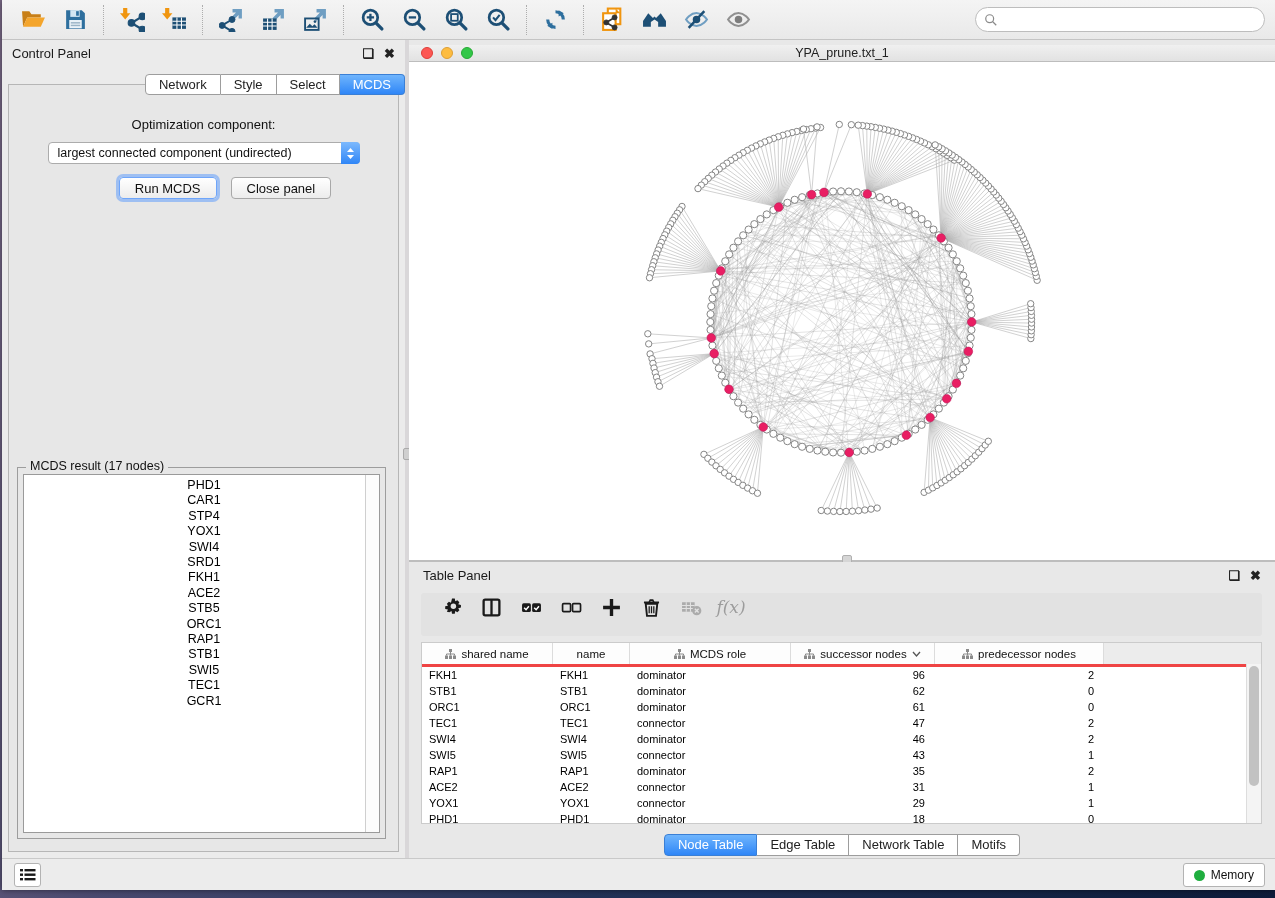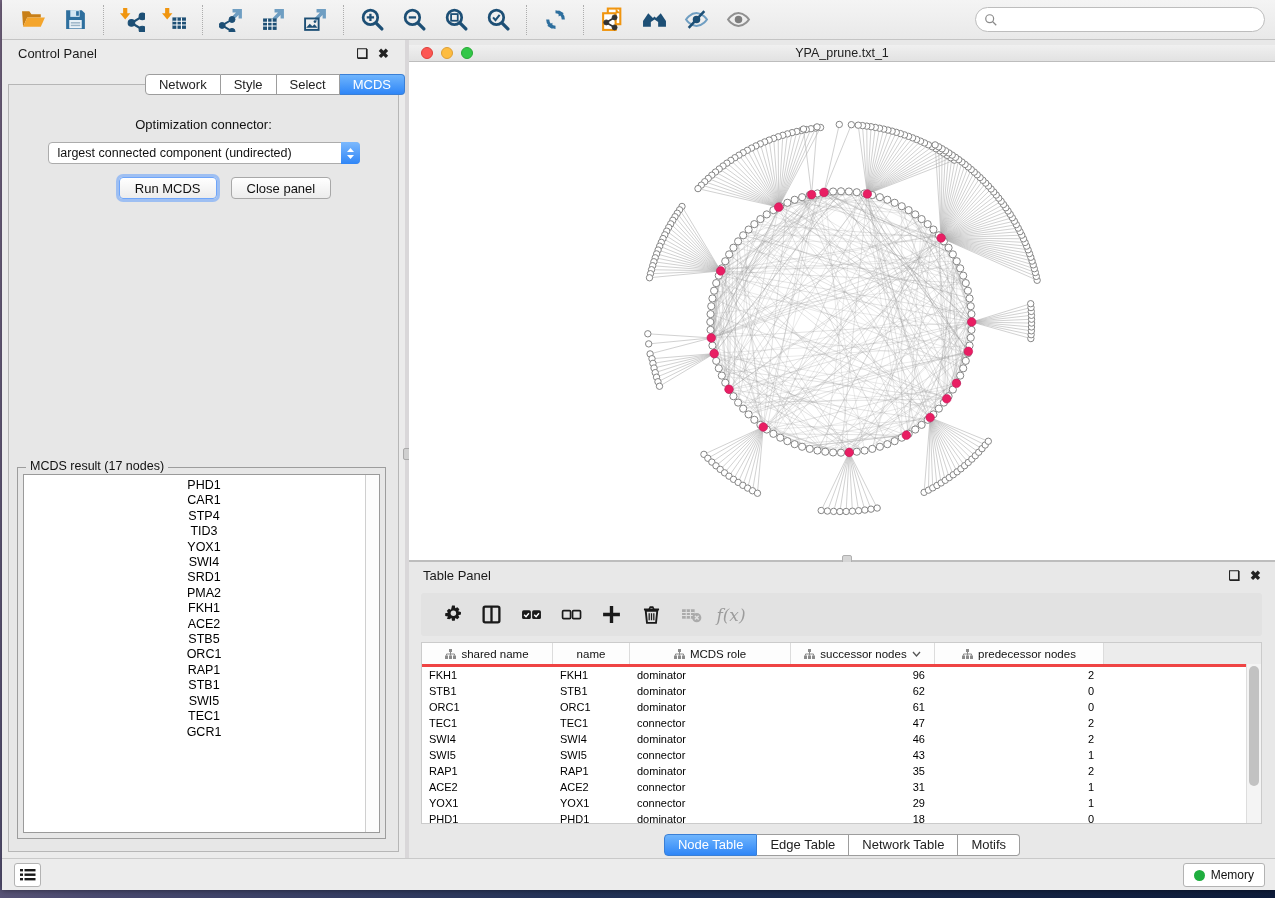--- a/index.html
+++ b/index.html
@@ -19,21 +19,21 @@
   .tb-sep { width:1px; height:30px; border-left:1px dotted #adadad; margin:0 7px; }
   .search-box { margin-left:auto; width:290px; height:25px; background:#fff;
     border:1px solid #bdbdbd; border-radius:13px; display:flex; align-items:center; padding-left:8px; }
   .search-box svg { width:14px; height:14px; }
   .search-input { border:none; outline:none; flex:1; font-size:12px; background:transparent; padding-left:5px; }
 
   
   .control-panel { position:absolute; left:0; top:40px; width:403px; bottom:32px; background:#ebebeb; }
   .v-splitter { position:absolute; left:403px; width:4px; top:40px; bottom:32px; background:#d9d7d9; }
   .v-grip { position:absolute; left:-2px; top:408px; width:8px; height:12px; background:#cfcfcf; border:1px solid #aaa; border-radius:2px; }
-  .cp-titlebar { height:26px; display:flex; align-items:center; padding:0 16px; font-size:13px; color:#1a1a1a; }
+  .cp-titlebar { height:26px; display:flex; align-items:center; padding:0 10px; font-size:13px; color:#1a1a1a; }
   .panel-ctl { margin-left:auto; display:flex; gap:10px; font-size:13px; color:#222; font-weight:bold; }
   .panel-ctl span { cursor:pointer; }
   .cp-tabs { position:absolute; top:34px; left:0; right:0; display:flex; justify-content:flex-end; z-index:3; }
   .tab-btn { height:21px; line-height:19px; padding:0 13px; font-size:13px; background:#fff;
     border:1px solid #9d9d9d; border-left:none; color:#222; cursor:pointer; }
   .tab-btn:first-child { border-left:1px solid #9d9d9d; border-radius:4px 0 0 4px; }
   .tab-btn:last-child { border-radius:0 4px 4px 0; }
   .tab-btn.active { background:linear-gradient(#6fb5fd,#2f86f7); color:#fff; border-color:#3a7fd5; }
   .cp-frame { position:absolute; left:6px; right:6px; top:44px; bottom:6px;
     border:1px solid #b6b6b6; background:#e7e7e7; }
@@ -68,21 +68,21 @@
   .net-title { flex:1; text-align:center; font-size:12.5px; color:#222; }
   .net-canvas { position:absolute; top:17px; left:0; right:0; bottom:0; background:#fff; }
   .h-splitter { position:absolute; top:520px; left:0; right:0; height:2px; background:#bdbdbd; }
   .h-grip { position:absolute; top:515px; left:50%; width:10px; height:10px; background:#d6d6d6; border:1px solid #b0b0b0; border-radius:2px; }
 
   
   .table-panel { position:absolute; top:522px; left:0; right:0; bottom:0; background:#e8e8e8; }
   .tp-titlebar { height:26px; display:flex; align-items:center; padding:0 14px; font-size:13px; color:#1a1a1a; }
   .tp-toolbar { position:absolute; left:12px; right:13px; top:31px; height:43px; background:#e2e2e2;
     border-radius:3px; display:flex; align-items:center; padding-left:10px; }
-  .ti { width:40px; height:36px; display:flex; align-items:center; justify-content:center; cursor:pointer; }
+  .ti { width:40px; height:36px; display:flex; justify-content:center; cursor:pointer; }
   .ti svg { width:21px; height:21px; }
   .ti.disabled { cursor:default; }
   .fx { font-family:"DejaVu Serif", serif; font-style:italic; font-size:17px; color:#9c9c9c; }
   .tp-table { position:absolute; left:12px; right:13px; top:80px; height:182px; background:#fff;
     border:1px solid #cbcbcb; overflow:hidden; }
   .thead { display:flex; height:24px; border-bottom:3px solid #ef4444; background:#fdfdfd; }
   .th { display:flex; align-items:center; justify-content:center; gap:5px; font-size:11.5px; color:#111;
     border-right:1px solid #dcdcdc; cursor:pointer; }
   .th-rest { flex:1; background:#ececec; }
   .trow { display:flex; height:16px; }
@@ -276,21 +276,21 @@
         <span>✖</span>
       </span>
     </div>
     <div class="cp-tabs" id="cp-tabs">
         <div class="tab-btn">Network</div>
         <div class="tab-btn">Style</div>
         <div class="tab-btn">Select</div>
         <div class="tab-btn active">MCDS</div>
       </div>
     <div class="cp-frame">
-      <div class="opt-label">Optimization connector:</div>
+      <div class="opt-label">Optimization component:</div>
       <div class="dropdown">
         <span class="dd-value">largest connected component (undirected)</span>
         <span class="dd-cap">
           <svg width="9" height="6">
               <path d="M1 5l3.5-4L8 5z" fill="#fff"></path>
             </svg>
           <svg width="9" height="6">
               <path d="M1 1l3.5 4L8 1z" fill="#fff"></path>
             </svg>
         </span>
@@ -299,25 +299,23 @@
         <button class="mac-btn focused">Run MCDS</button>
         <button class="mac-btn">Close panel</button>
       </div>
       <div class="group-box">
         <span class="group-legend">MCDS result (17 nodes)</span>
         <div class="group-list">
           <ul id="mcds-list">
               <li>PHD1</li>
               <li>CAR1</li>
               <li>STP4</li>
-              <li>TID3</li>
               <li>YOX1</li>
               <li>SWI4</li>
               <li>SRD1</li>
-              <li>PMA2</li>
               <li>FKH1</li>
               <li>ACE2</li>
               <li>STB5</li>
               <li>ORC1</li>
               <li>RAP1</li>
               <li>STB1</li>
               <li>SWI5</li>
               <li>TEC1</li>
               <li>GCR1</li>
             </ul>

